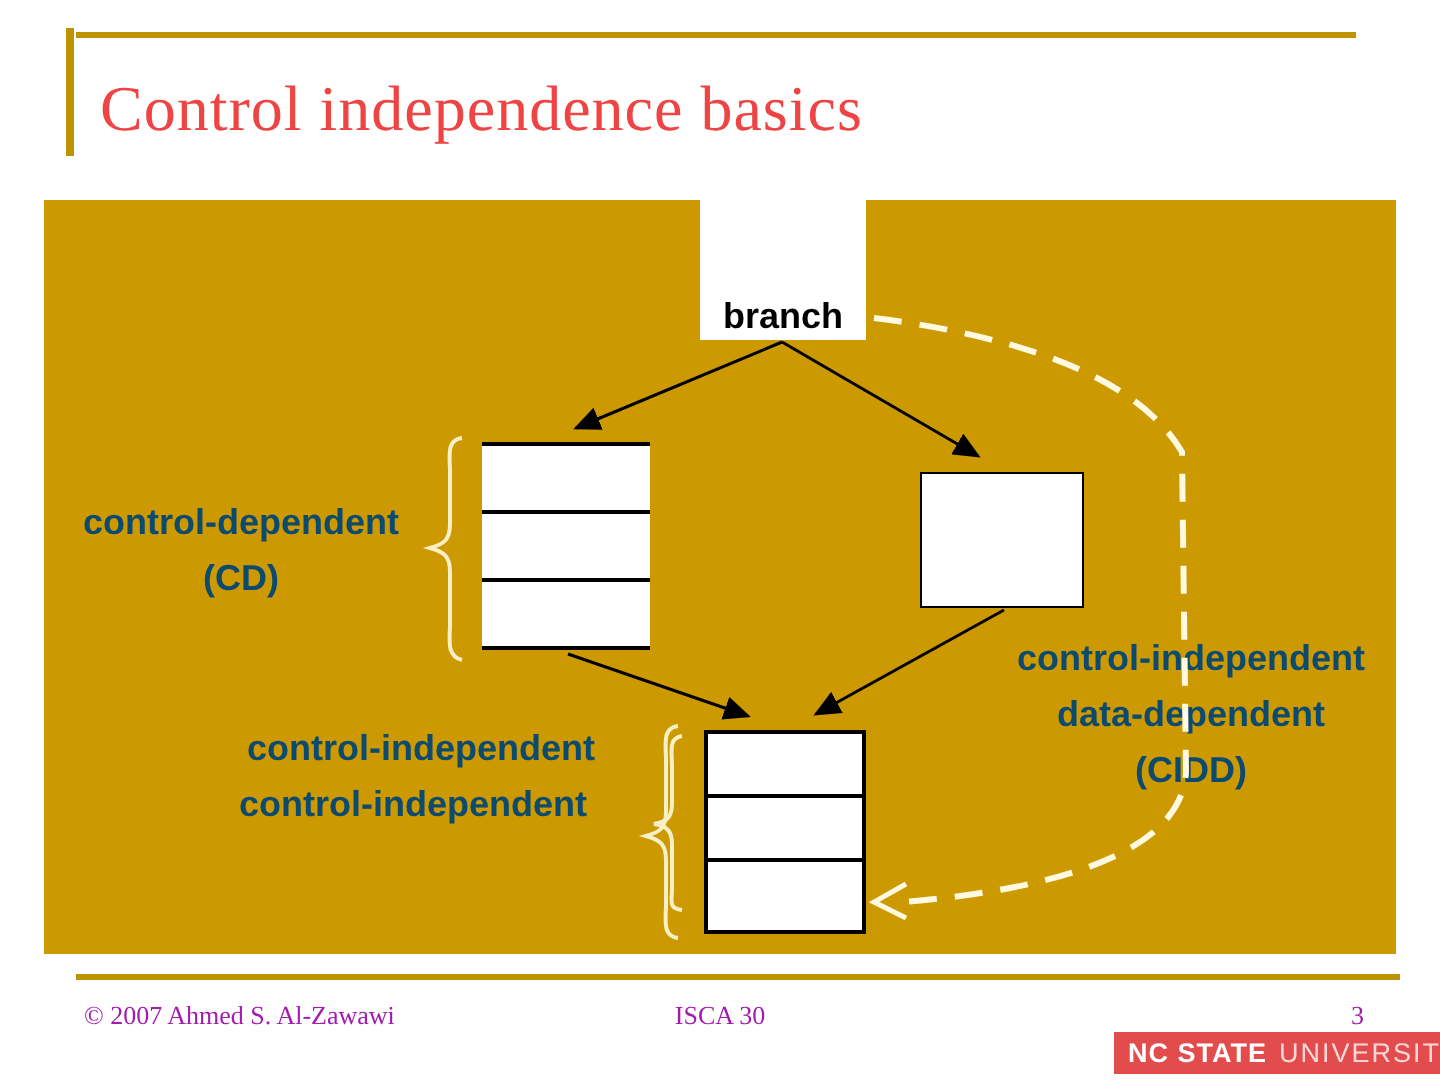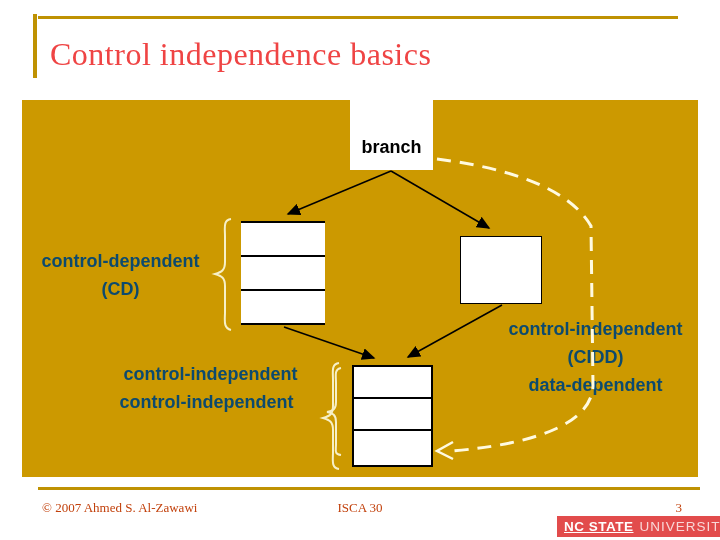--- a/index.html
+++ b/index.html
@@ -13,21 +13,21 @@
   .slide-title{
     position:absolute;left:50px;top:36px;width:600px;
     font-family:"Liberation Serif",serif;font-size:32px;font-weight:400;
     color:#ef4444;letter-spacing:0.5px;
   }
   
   .panel{position:absolute;left:22px;top:100px;width:676px;height:377px;background:#CC9900;}
   .box{position:absolute;background:#ffffff;}
   .branch-box{left:350px;top:100px;width:83px;height:70px;
     display:flex;align-items:flex-end;justify-content:center;}
-  .branch-label{font-size:18px;font-weight:700;color:#000;line-height:1;padding-bottom:14px;}
+  .branch-label{font-size:18px;font-weight:700;color:#000;line-height:1;padding-bottom:3px;}
   .cd-box{left:241px;top:221px;width:84px;height:104px;
     border-top:2px solid #000;border-bottom:2px solid #000;box-sizing:border-box;}
   .cd-box .row, .bottom-box .row{box-sizing:border-box;}
   .cd-box .row{height:34px;border-bottom:2px solid #000;}
   .cd-box .row:last-child{border-bottom:none;}
   .right-box{left:460px;top:236px;width:82px;height:68px;border:1px solid #000;box-sizing:border-box;}
   .bottom-box{left:352px;top:365px;width:81px;height:102px;border:2px solid #000;box-sizing:border-box;}
   .bottom-box .row{height:32px;border-bottom:2px solid #000;}
   .bottom-box .row:last-child{border-bottom:none;}
   
@@ -38,31 +38,31 @@
   .label-cd{left:28px;top:247px;width:185px;}
   .label-cidd{left:488px;top:315px;}
   .label-cidi{left:103px;top:360px;}
   .label-ci{left:99px;top:388px;}
   
   .overlay{position:absolute;left:0;top:0;width:720px;height:540px;pointer-events:none;}
   
   .footer-rule{position:absolute;left:38px;top:487px;width:662px;height:3px;background:#BF9202;}
   .footer-text{
     position:absolute;top:500px;font-family:"Liberation Serif",serif;
-    font-size:13px;color:#c2410c;line-height:15px;
+    font-size:13px;color:#a21caf;line-height:15px;
   }
   .footer-copyright{left:42px;}
   .footer-conference{left:320px;width:80px;text-align:center;}
   .footer-page{left:640px;width:42px;text-align:right;}
   .brand-banner{
     position:absolute;left:557px;top:516px;width:163px;height:21px;
     background:#E24C4C;display:flex;align-items:center;padding-left:7px;
     box-sizing:border-box;gap:6px;white-space:nowrap;
   }
-  .brand-bold{font-size:13.5px;font-weight:700;color:#ffffff;letter-spacing:0.5px;text-decoration:underline;}
+  .brand-bold{font-size:13.5px;font-weight:700;color:#ffffff;letter-spacing:0.5px;}
   .brand-light{font-size:13.5px;font-weight:400;color:rgba(255,255,255,0.78);letter-spacing:1px;}
 </style>
 </head>
 <body>
 
 <div class="top-rule"></div>
 <div class="title-bar"></div>
 <div class="slide-title">Control independence basics</div>
 
 <div class="panel"></div>
@@ -85,22 +85,22 @@
   <div class="row"></div>
 </div>
 
 <div class="wlabel label-cd">
   <div>control-dependent</div>
   <div>(CD)</div>
 </div>
 
 <div class="wlabel label-cidd">
   <div>control-independent</div>
+  <div>data-dependent</div>
   <div>(CIDD)</div>
-  <div>data-dependent</div>
 </div>
 
 <div class="wlabel label-cidi">
   <div>control-independent</div>
 </div>
 
 <div class="wlabel label-ci">
   <div>control-independent</div>
 </div>
 

